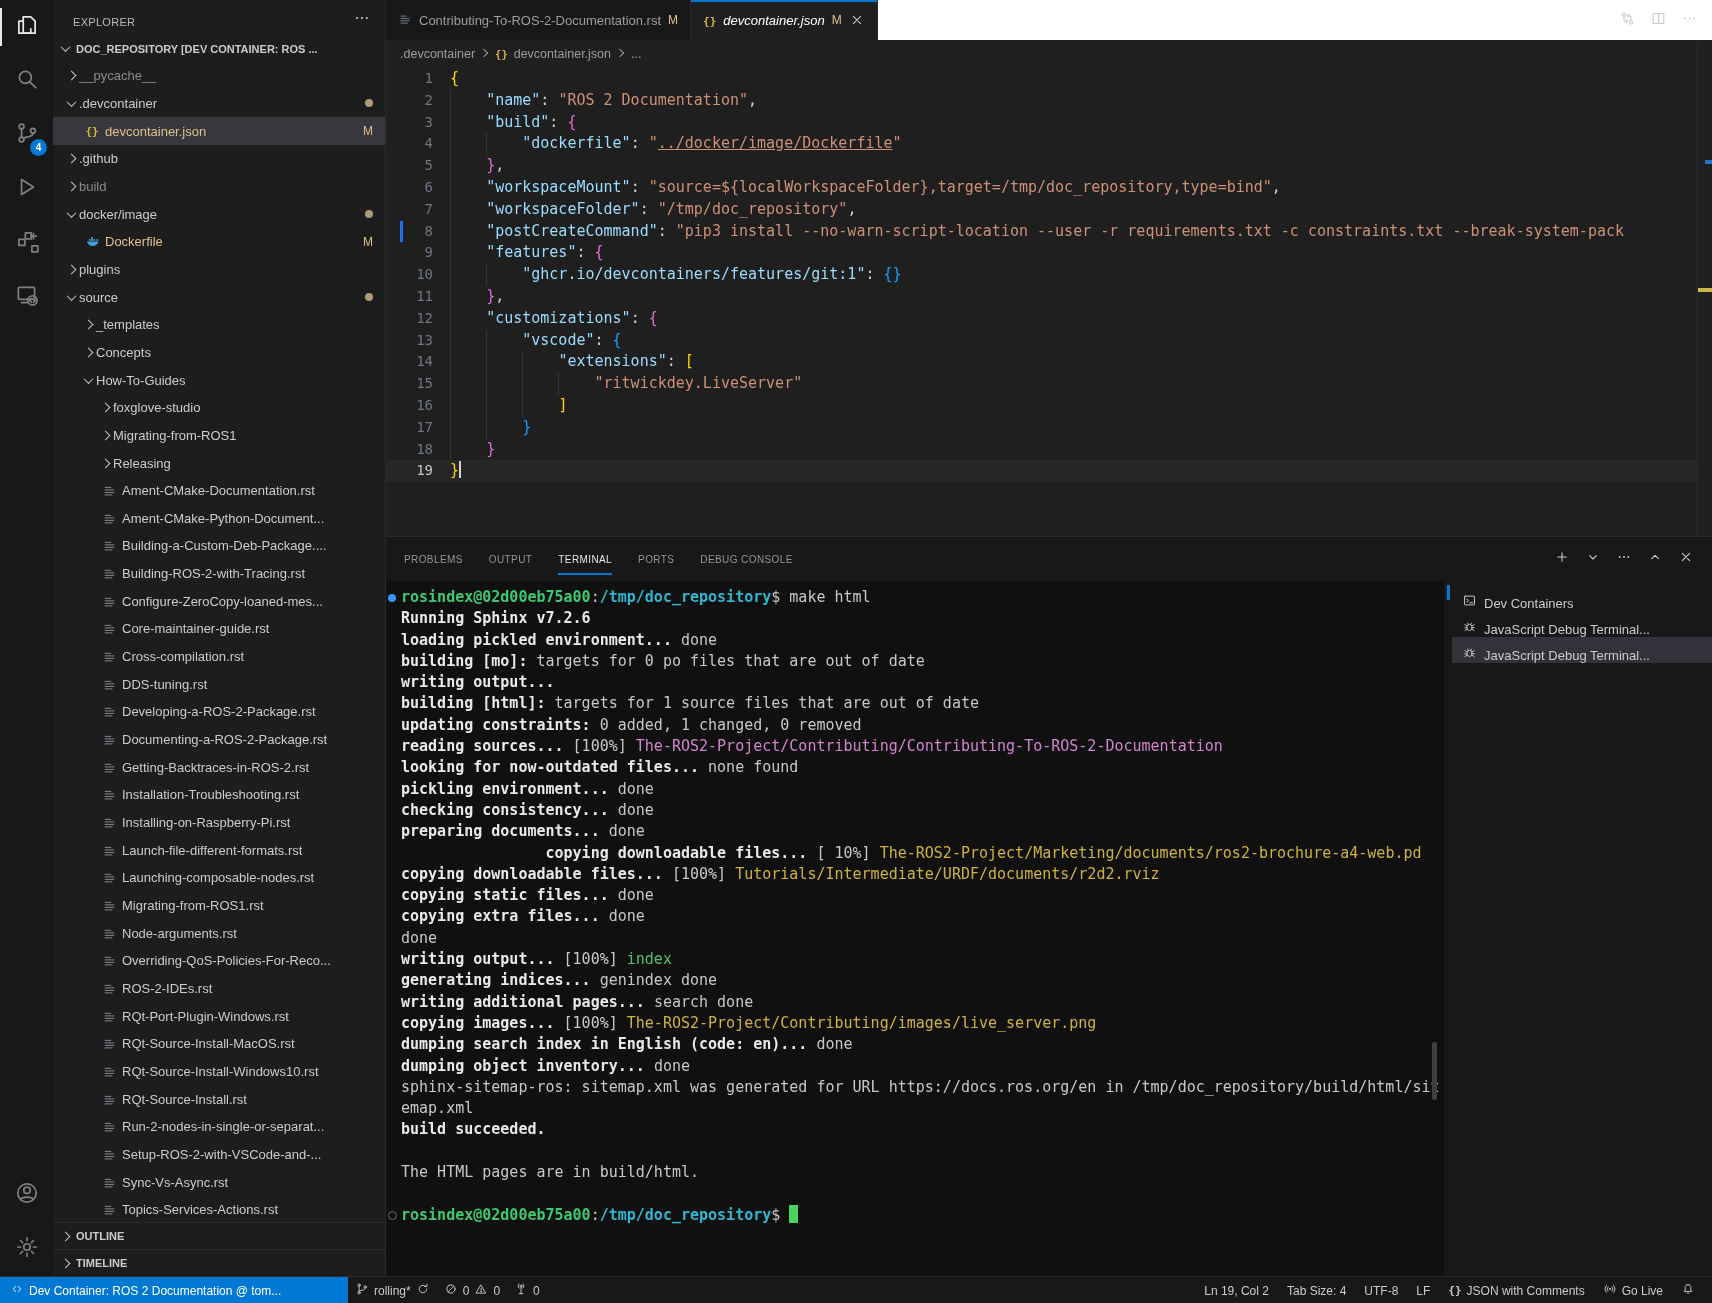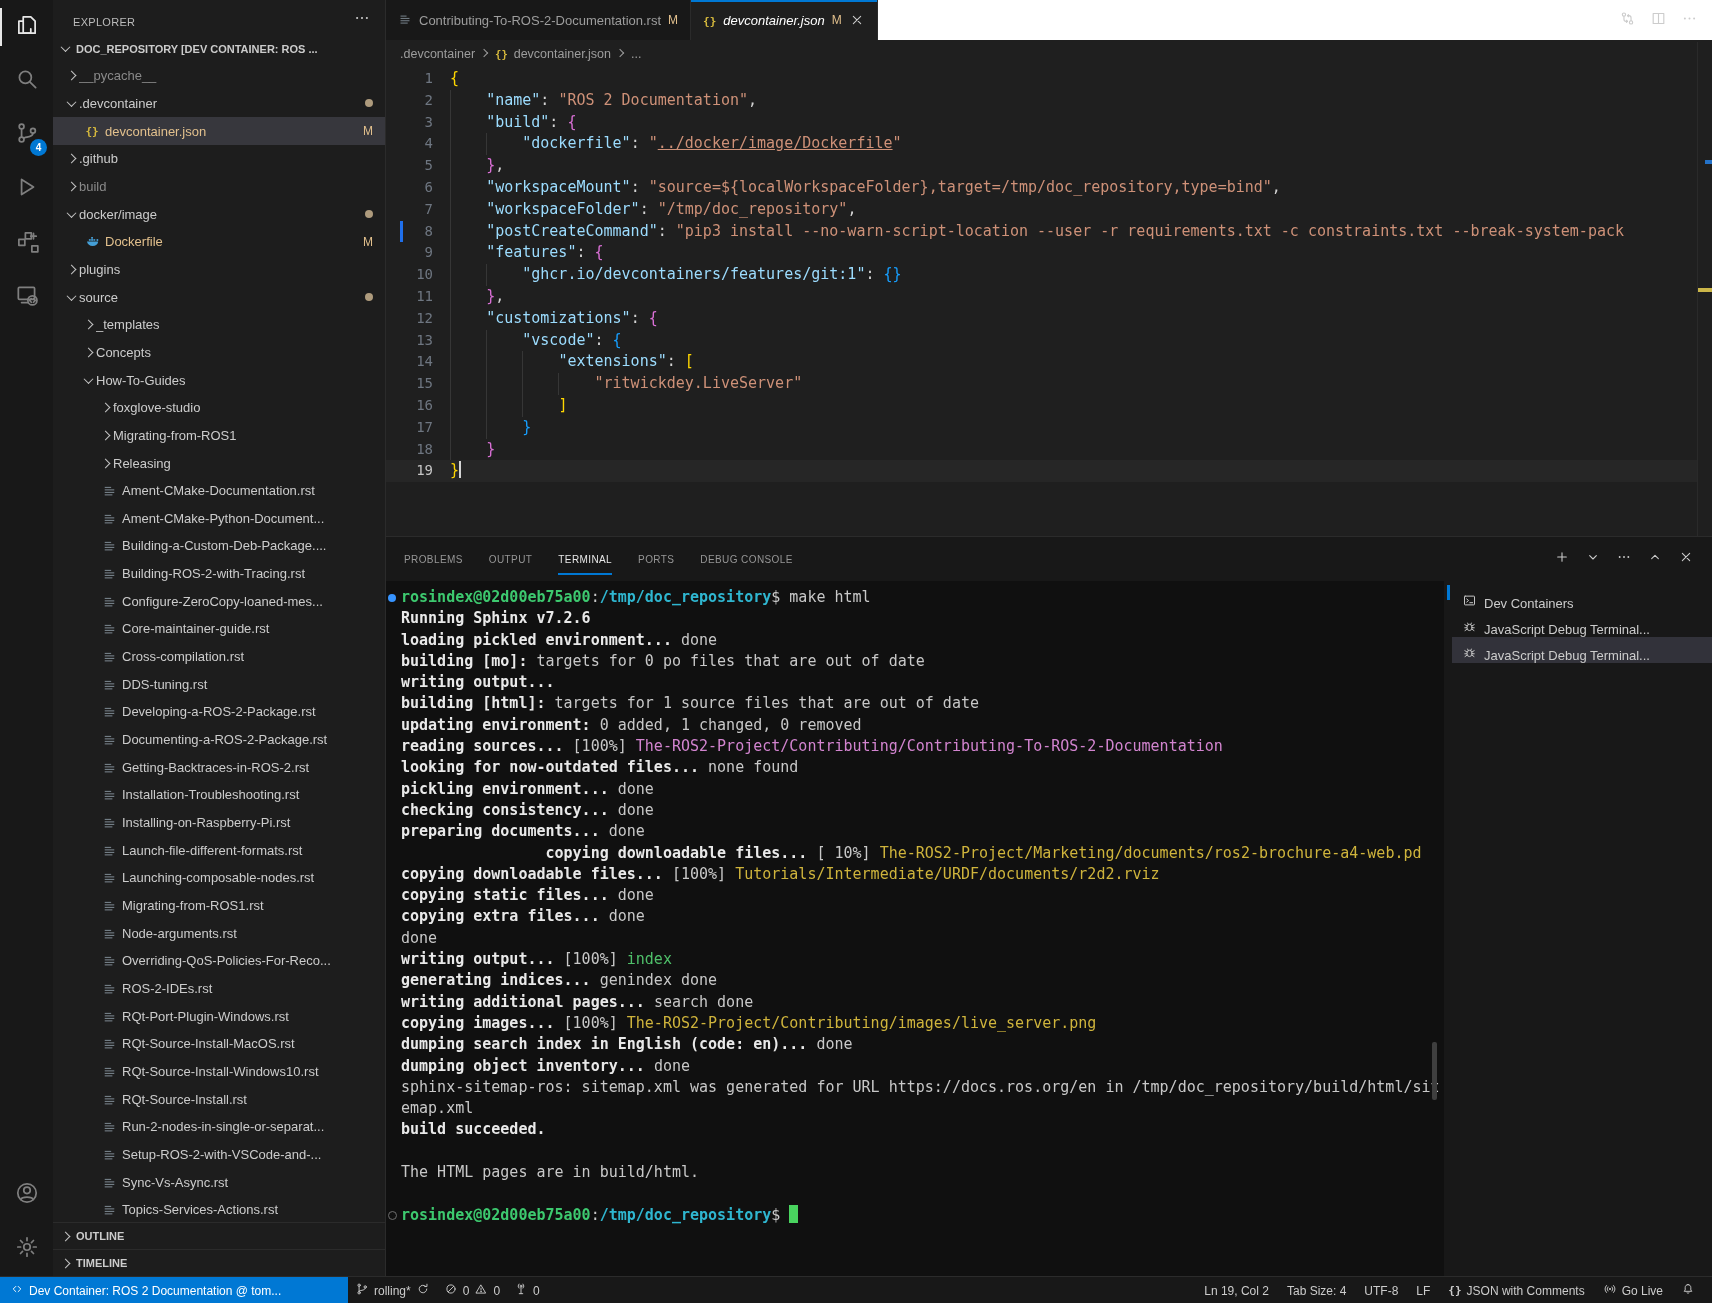--- a/index.html
+++ b/index.html
@@ -750,21 +750,21 @@
               </svg></span>
           </div>
         </div>
       <div id="terminal">
           <div class="tl"><i class="tdeco f"></i><span class="tg">rosindex@02d00eb75a00</span><span class="tn">:</span><span class="tc">/tmp/doc_repository</span><span class="tn">$ </span><span class="tn">make html</span></div>
           <div class="tl"><span class="tb">Running Sphinx v7.2.6</span></div>
           <div class="tl"><span class="tb">loading pickled environment... </span><span class="tn">done</span></div>
           <div class="tl"><span class="tb">building [mo]: </span><span class="tn">targets for 0 po files that are out of date</span></div>
           <div class="tl"><span class="tb">writing output... </span></div>
           <div class="tl"><span class="tb">building [html]: </span><span class="tn">targets for 1 source files that are out of date</span></div>
-          <div class="tl"><span class="tb">updating environment: </span><span class="tn">0 added, 1 changed, 0 removed</span></div>
+          <div class="tl"><span class="tb">updating constraints: </span><span class="tn">0 added, 1 changed, 0 removed</span></div>
           <div class="tl"><span class="tb">reading sources... </span><span class="tn">[100%] </span><span class="tm">The-ROS2-Project/Contributing/Contributing-To-ROS-2-Documentation</span></div>
           <div class="tl"><span class="tb">looking for now-outdated files... </span><span class="tn">none found</span></div>
           <div class="tl"><span class="tb">pickling environment... </span><span class="tn">done</span></div>
           <div class="tl"><span class="tb">checking consistency... </span><span class="tn">done</span></div>
           <div class="tl"><span class="tb">preparing documents... </span><span class="tn">done</span></div>
           <div class="tl"><span class="tn">                </span><span class="tb">copying downloadable files... </span><span class="tn">[ 10%] </span><span class="ty">The-ROS2-Project/Marketing/documents/ros2-brochure-a4-web.pd</span></div>
           <div class="tl"><span class="tb">copying downloadable files... </span><span class="tn">[100%] </span><span class="ty">Tutorials/Intermediate/URDF/documents/r2d2.rviz</span></div>
           <div class="tl"><span class="tb">copying static files... </span><span class="tn">done</span></div>
           <div class="tl"><span class="tb">copying extra files... </span><span class="tn">done</span></div>
           <div class="tl"><span class="tn">done</span></div>

